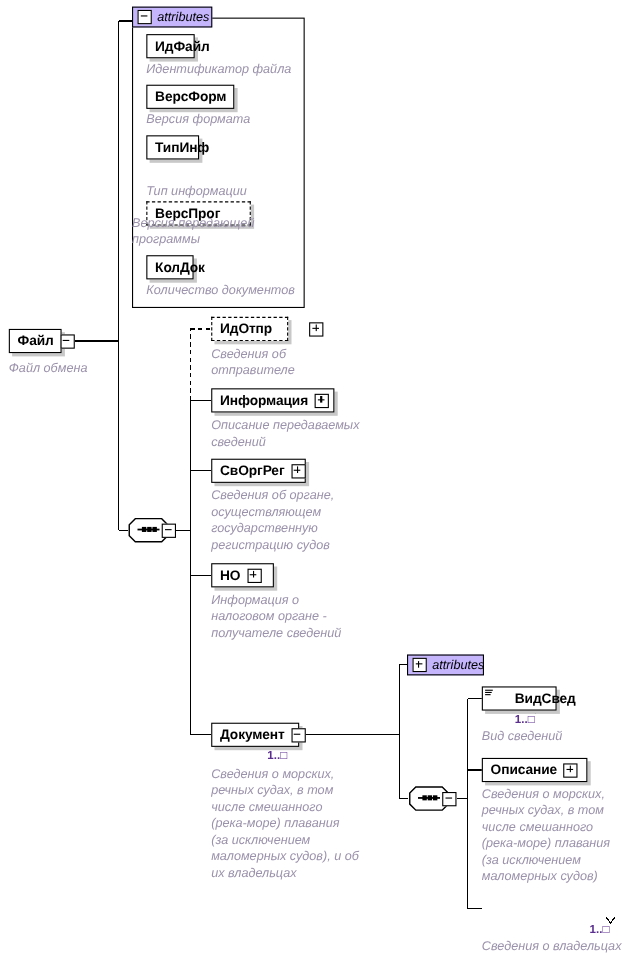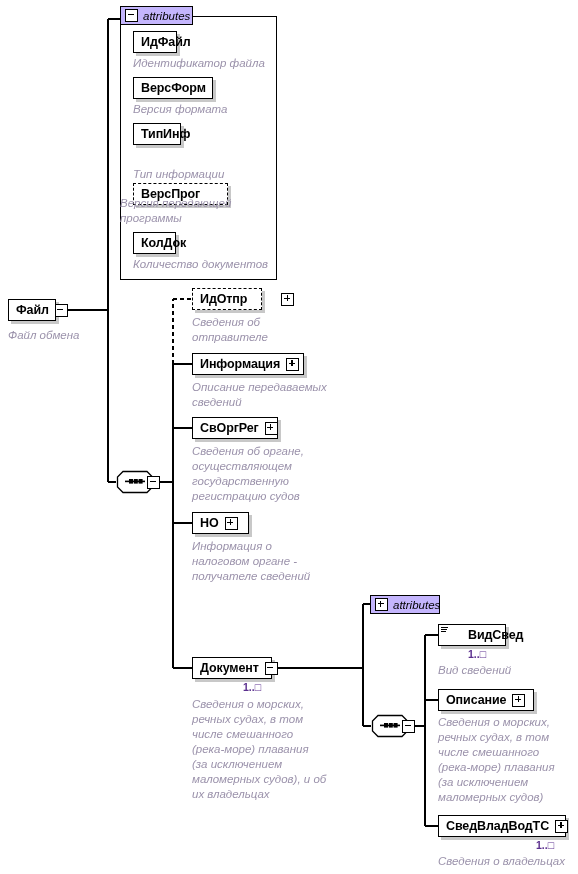--- a/index.html
+++ b/index.html
@@ -334,20 +334,16 @@
     <span class="nlabel">Описание</span>
     <span class="pm plus"></span>
   </div>
   <div class="desc" style="left:438px; top:715px; width:140px;">Сведения о морских,
 речных судах, в том
 числе смешанного
 (река-море) плавания
 (за исключением
 маломерных судов)</div>
 
-  <div class="node" style="left:438px; top:815px; width:128px;">
-    <span class="nlabel">СведВладВодТС</span>
-    <span class="pm plus"></span>
-  </div>
   <div class="card" style="left:536px; top:839px;">1..□</div>
   <div class="desc" style="left:438px; top:854px; width:145px;">Сведения о владельцах</div>
 
 </div>
 
 </body></html>

